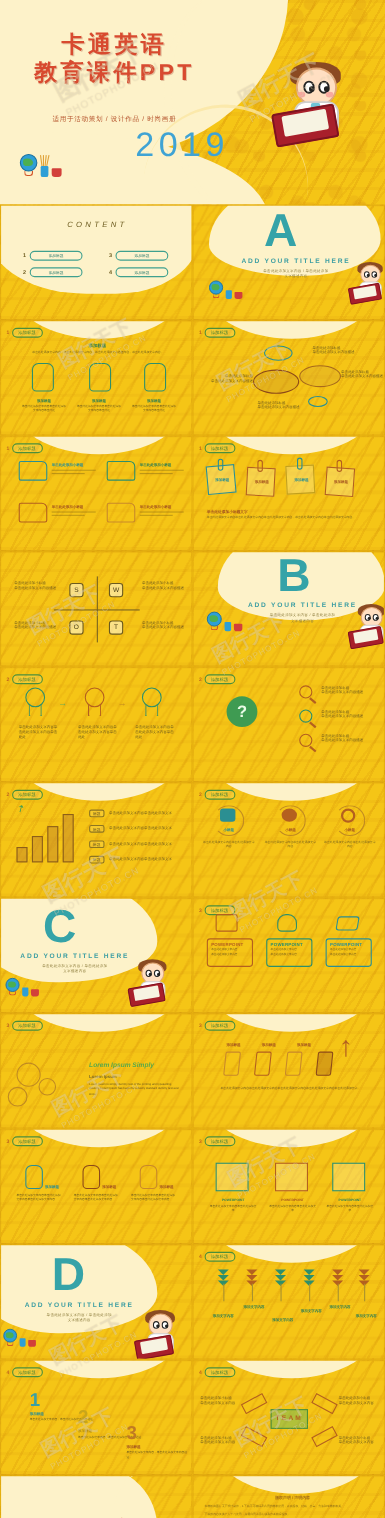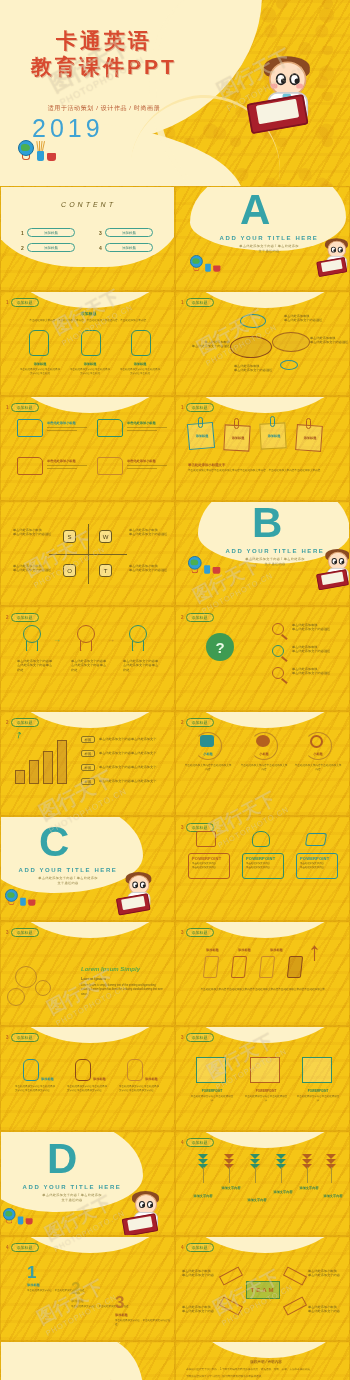--- a/index.html
+++ b/index.html
@@ -53,22 +53,22 @@
   .cover-title{
     position:absolute; left:0; top:28px; width:208px; text-align:center;
     color:#d84a2f; font-weight:bold; font-size:21px; letter-spacing:3px;
     line-height:26px; text-shadow:1px 1px 0 rgba(150,40,20,.25);
   }
   .cover-sub{
     position:absolute; left:0; top:104px; width:208px; text-align:center;
     color:#b5532c; font-size:6px; letter-spacing:.6px;
   }
   .cover-year{
-    position:absolute; left:0; top:114px; width:208px; text-align:left;
-    color:#3fa3d4; font-size:25px; letter-spacing:4px; font-weight:300;padding-left:32px;
+    position:absolute; left:0; top:114px; width:208px; text-align:right;
+    color:#3fa3d4; font-size:31px; letter-spacing:4px; font-weight:300;padding-left:32px;
   }
 
   
   .grid{ position:absolute; left:0; top:186px; width:350px; z-index:2; }
   .row{ display:flex; }
   .slide{
     position:relative; width:175px; height:105px; overflow:hidden;
     background-color:#f5c516;
     background-image:
       repeating-linear-gradient(118deg, rgba(216,148,8,.28) 0 2px, transparent 2px 11px),

